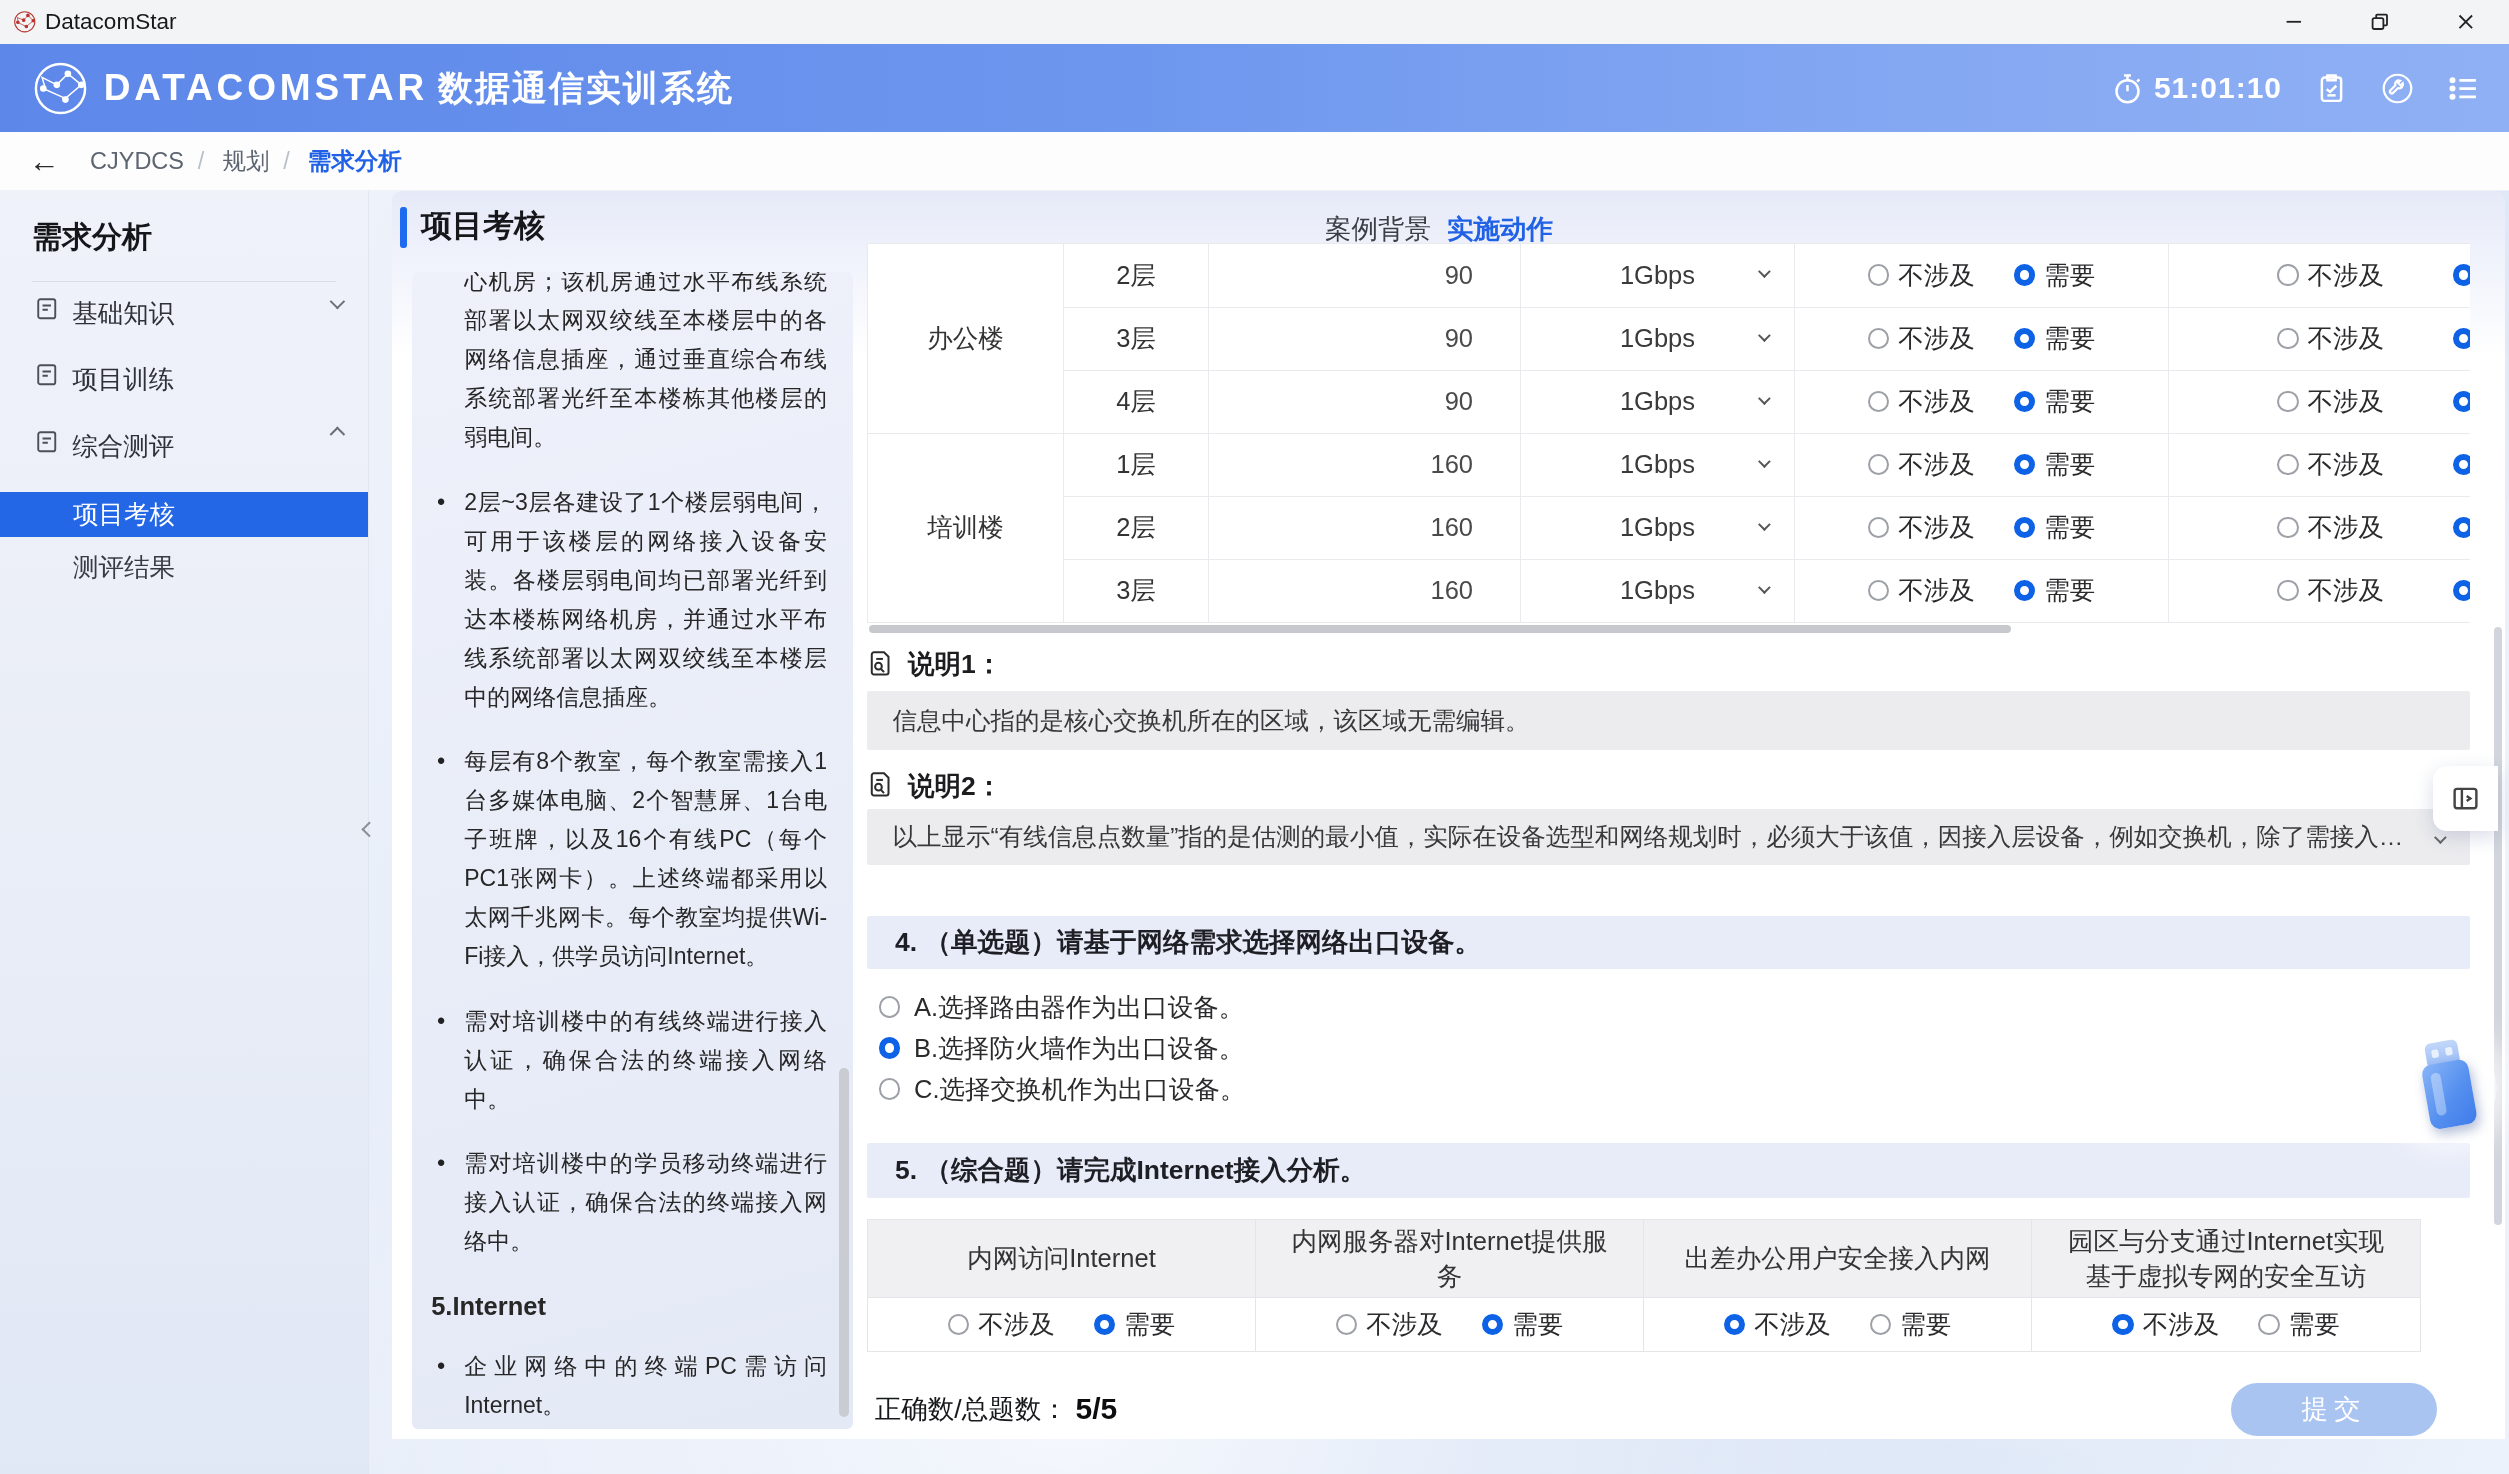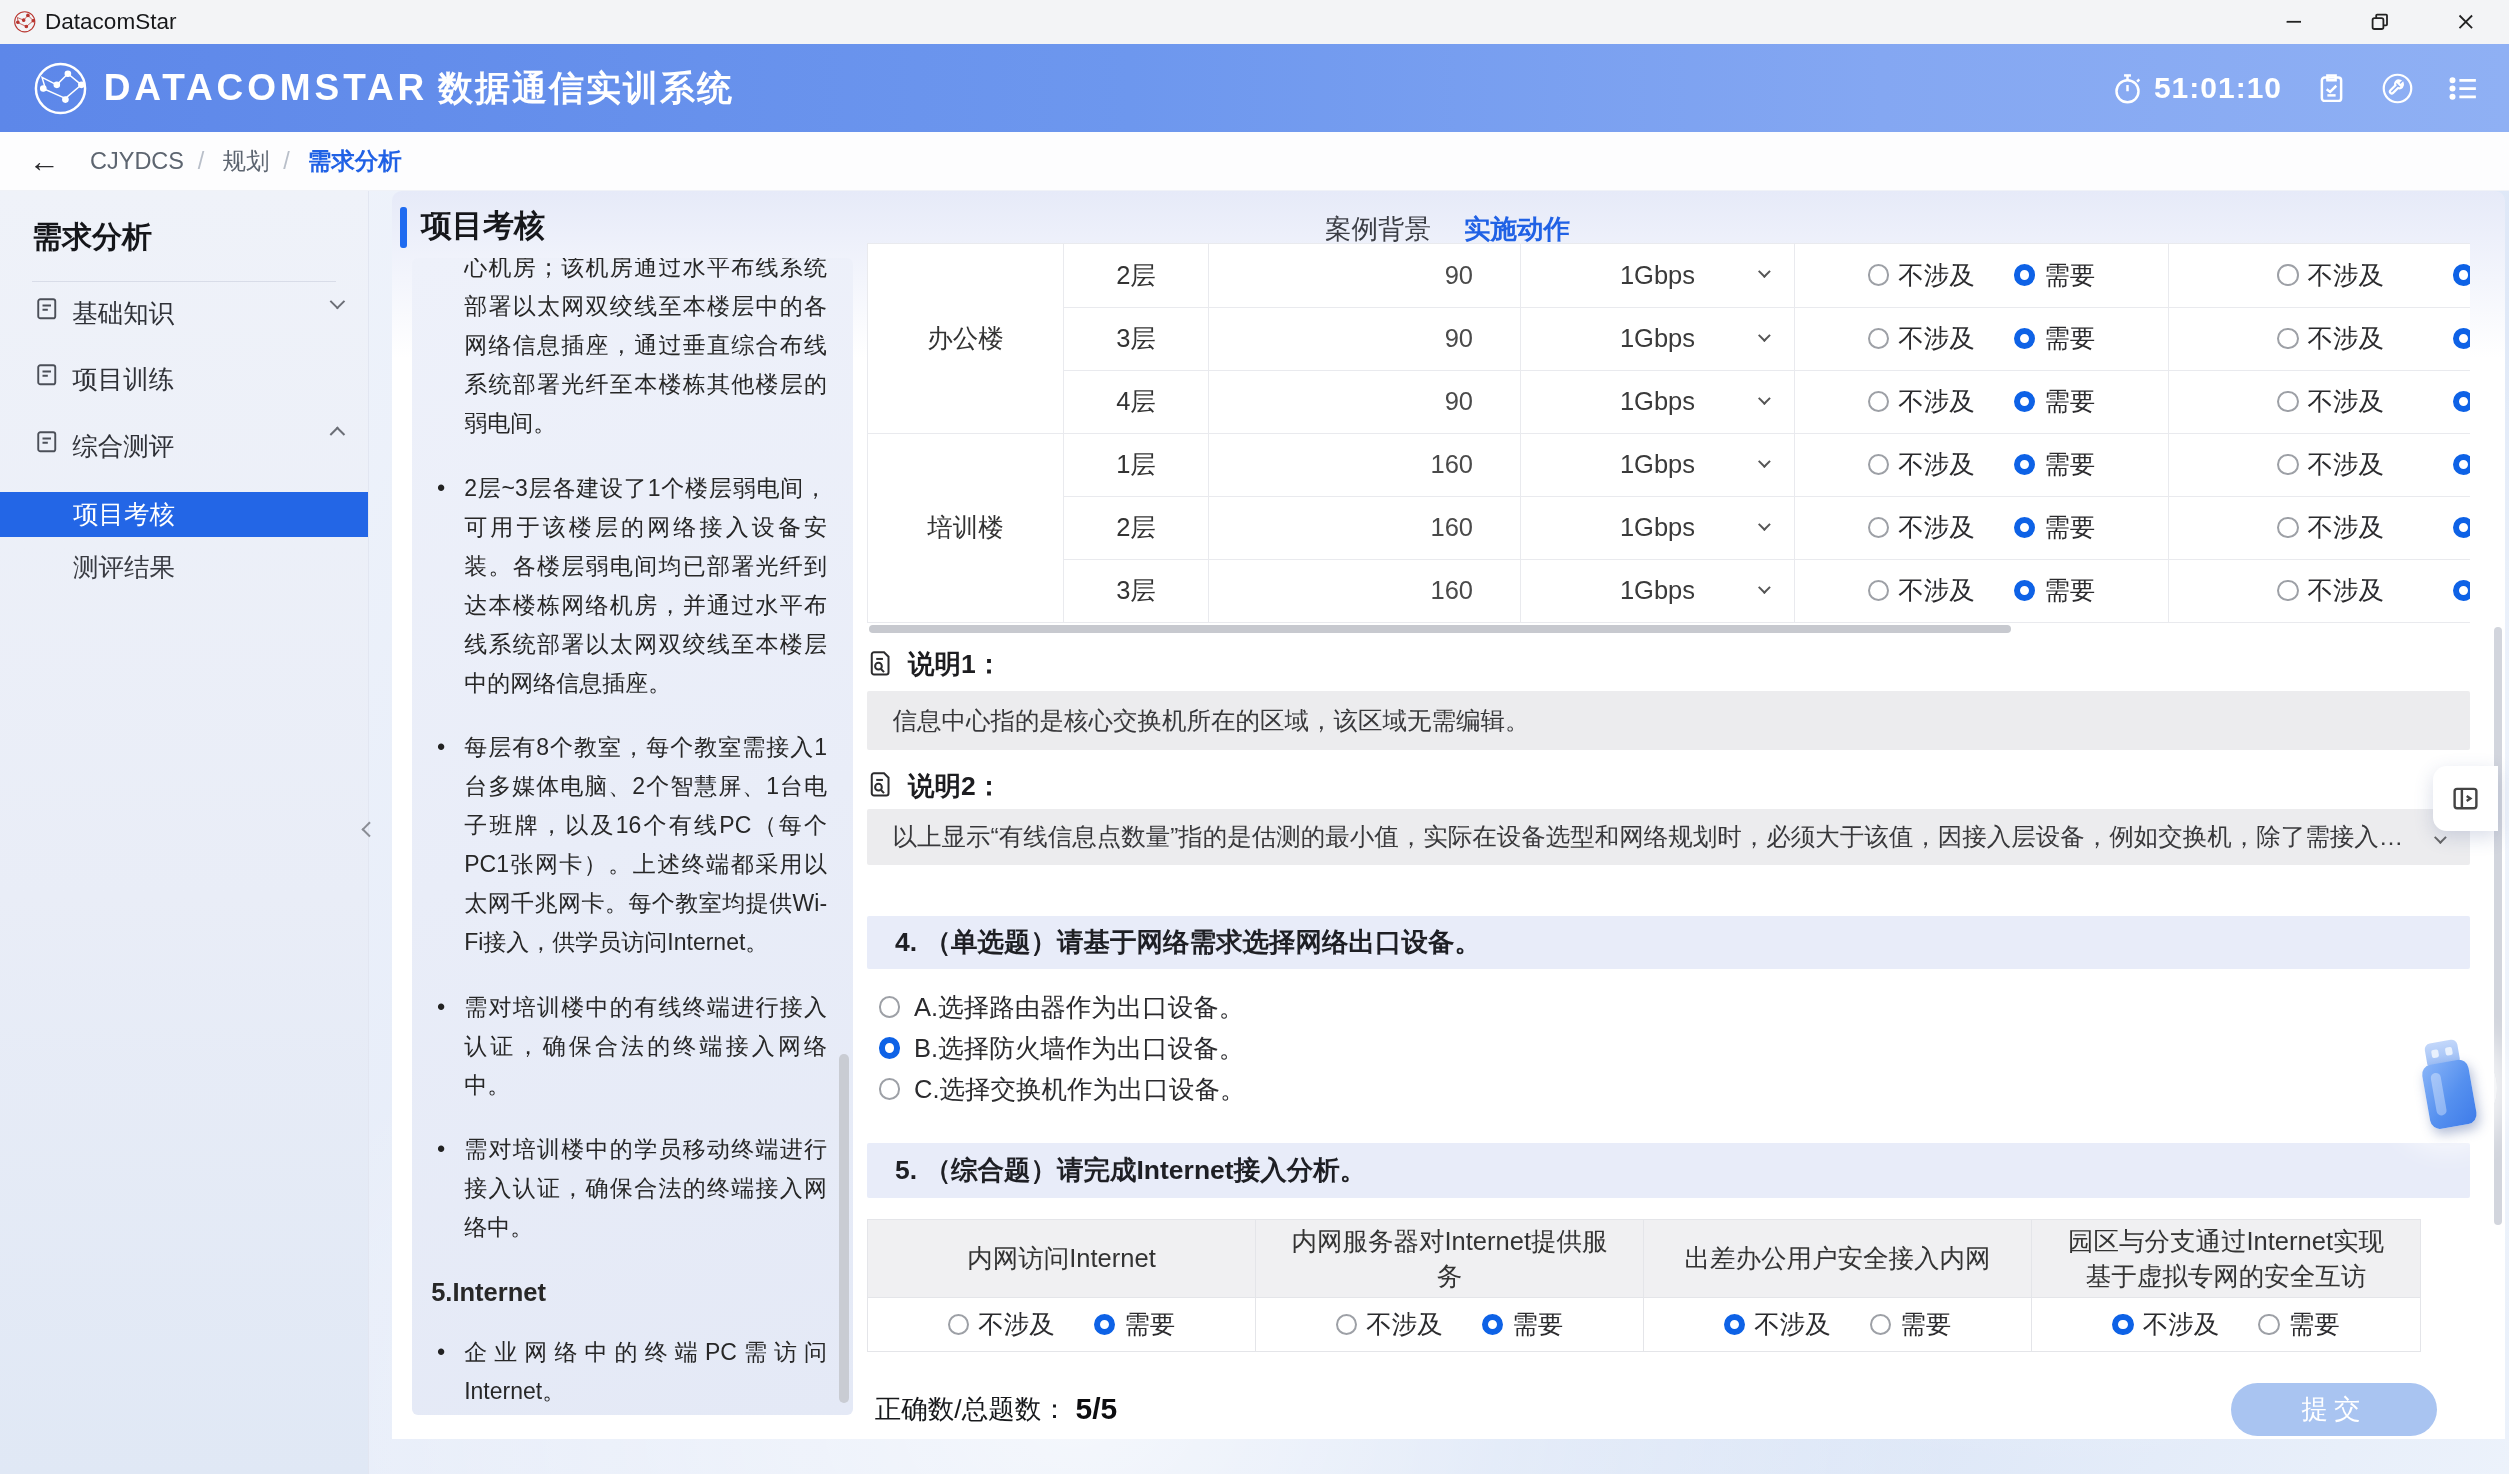--- a/index.html
+++ b/index.html
@@ -53,27 +53,27 @@
   .chev{display:inline-block;width:10.8px;height:10.8px;border-right:2px solid currentColor;border-bottom:2px solid currentColor;transform:rotate(45deg)}
   .chev.up{transform:rotate(-135deg)}
   .chev.left{transform:rotate(135deg)}
   .chev.sm{width:8.8px;height:8.8px}
 
   
   .card{position:absolute;left:392px;top:191px;width:2113px;height:1248px;z-index:21;
         background:linear-gradient(180deg,#e6eaf8 0%,#f3f5fc 88px,#ffffff 167px);border-radius:9.8px 9.8px 0 0}
   .secbar{position:absolute;left:7.8px;top:15.7px;width:6.9px;height:41px;background:#1f6bf0;border-radius:2.9px}
   .sectitle{position:absolute;left:29px;top:13.7px;font-size:31px;font-weight:bold;color:#16171b}
-  .tabs{position:absolute;left:933px;top:19.6px;display:flex;gap:33px}
+  .tabs{position:absolute;left:933px;top:19.6px;display:flex;gap:16px}
   .tab{font-size:26.5px;color:#3c3e45;position:relative;cursor:pointer;padding-bottom:13.7px}
   .tab.active{color:#2061e5;font-weight:bold}
   .tab.active::after{content:"";position:absolute;left:50%;transform:translateX(-50%);bottom:0;width:80px;height:3.9px;border-radius:2px;background:#2061e5}
 
   
-  .casepanel{position:absolute;left:19.6px;top:67px;width:441px;height:1157px;border-radius:5.9px;overflow:hidden;
+  .casepanel{position:absolute;left:19.6px;top:81px;width:441px;height:1157px;border-radius:5.9px;overflow:hidden;
              background:linear-gradient(165deg,#eef1fa 0%,#e9edf8 50%,#e4e9f6 100%);padding:5.9px 25.5px 0 19.6px}
   .blk{position:relative;padding-left:33px;font-size:23px;line-height:39px;color:#272727;text-align:justify;margin-bottom:25.5px}
   .blk.bullet::before{content:"•";position:absolute;left:5.9px;top:0;font-size:23.5px;color:#222}
   .blk.h5{padding-left:0;font-weight:bold;font-size:25.5px;margin:3.9px 0 21.6px 0}
   .case-scroll{position:absolute;right:3.9px;top:796px;width:9.8px;height:349px;border-radius:4.9px;background:#c9ccd3}
 
   
   .qpanel{position:absolute;left:475px;top:52px;width:1603px}
 
   .t1wrap{width:1603px;height:382px;overflow:hidden;border-top:1px solid #e9eaee}

